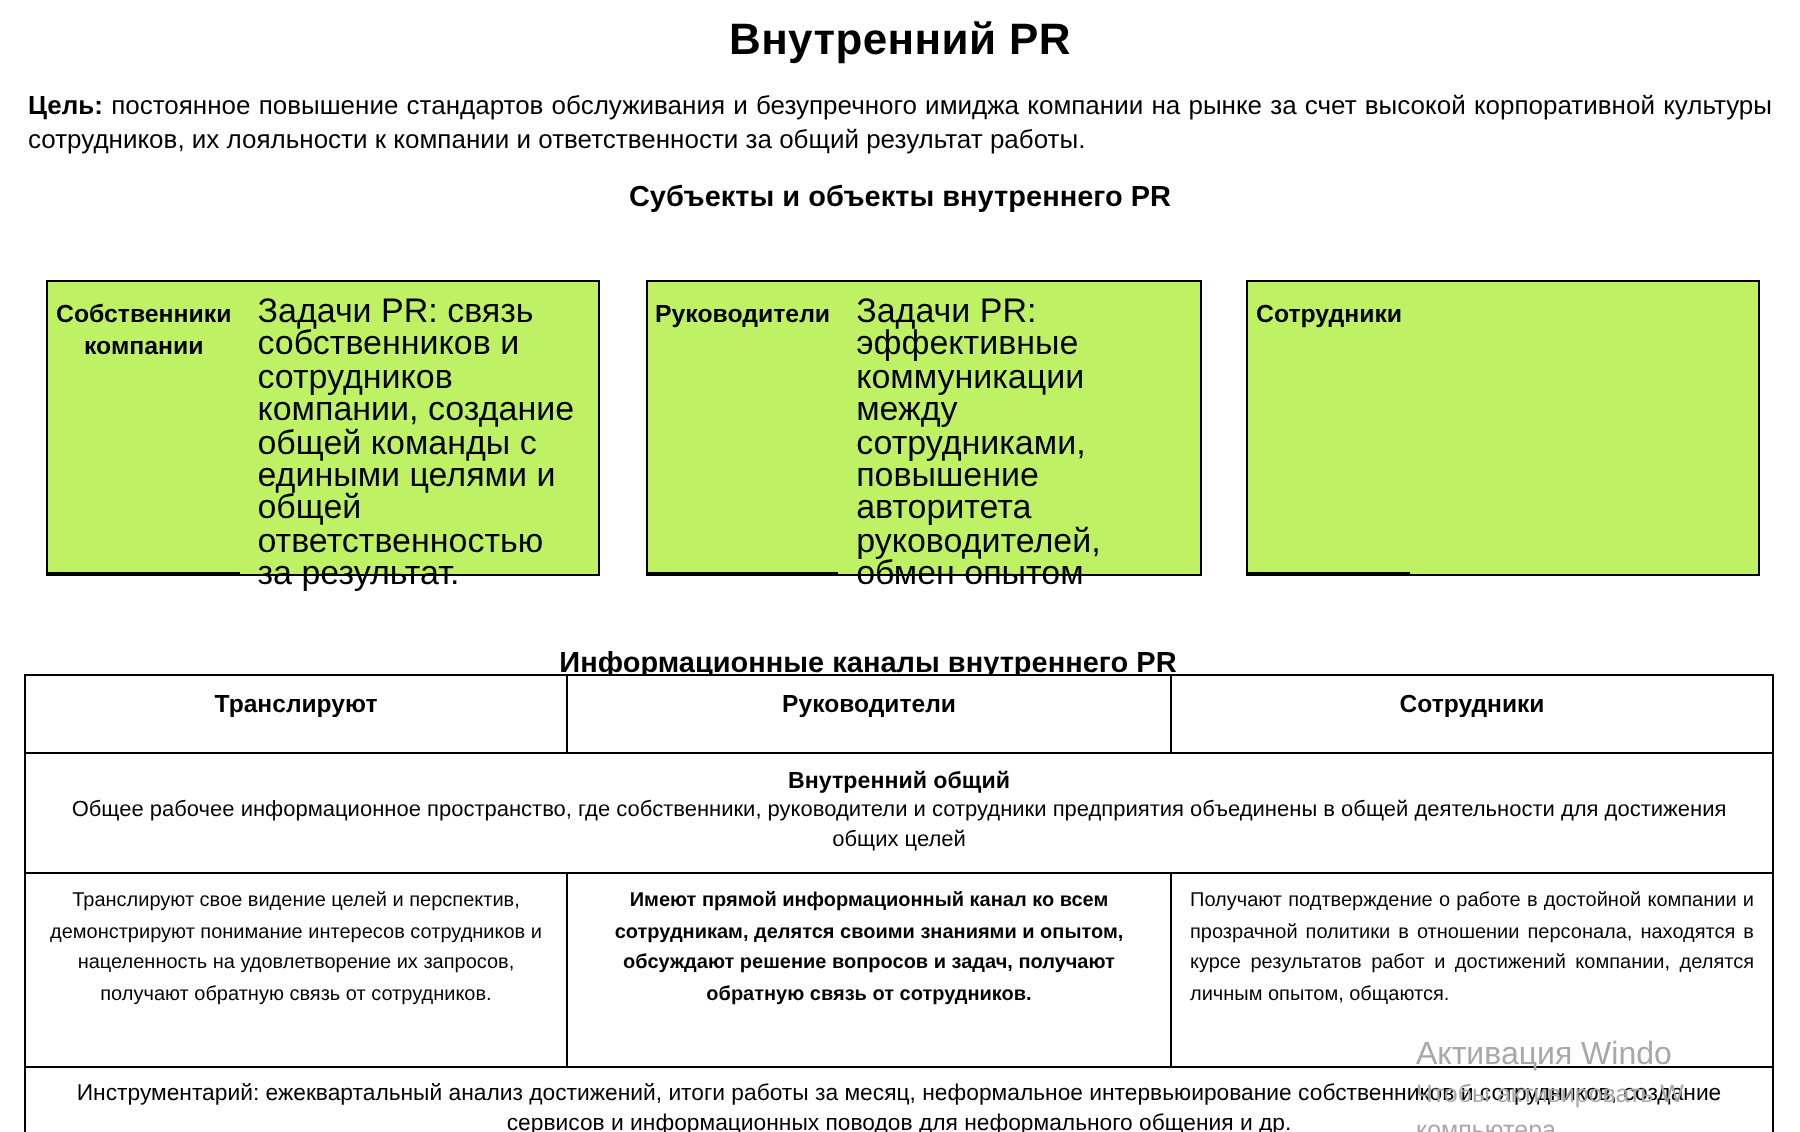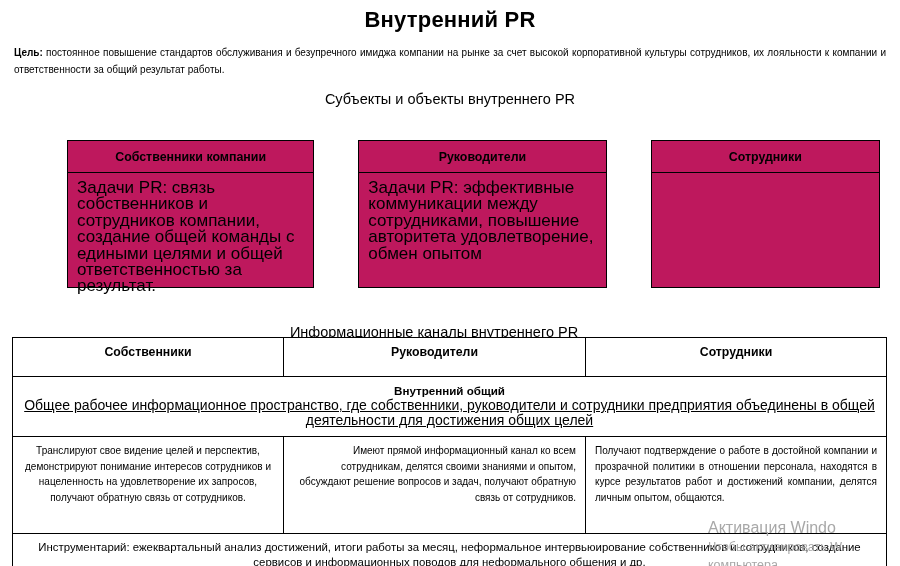--- a/index.html
+++ b/index.html
@@ -29,58 +29,57 @@
     font-size: 22px;
     font-weight: bold;
     letter-spacing: 0.2px;
     margin: 10px 0 0 0;
     line-height: 20px;
   }
 
   
   .goal-par {
     margin: 14px 14px 0 14px;
-    font-size: 10px;
+    font-size: 13px;
     line-height: 17px;
     text-align: justify;
     text-justify: inter-word;
   }
   .goal-label {
     font-weight: bold;
   }
 
   
   .section-heading {
     text-align: center;
     font-size: 14.5px;
-    font-weight: normal;
+    font-weight: bold;
     line-height: 18px;
     margin: 12px 0 0 0;
   }
   .section-heading.second {
     margin-top: 16px;
   }
 
   
   .subject-row {
     position: absolute;
     left: 23px;
     top: 130px;
     width: 857px;
     height: 148px;
     display: flex;
     justify-content: space-between;
   }
   .subject-box {
     box-sizing: border-box;
     border: 1.4px solid #000000;
-    background: #be185d;
+    background: #bef264;
     display: flex;
-    flex-direction: column;
-    margin-left: 44px;
+    flex-direction: row;
   }
   .subject-box.b1 { width: 277px; }
   .subject-box.b2 { width: 278px; }
   .subject-box.b3 { width: 257px; }
 
   .subject-head {
     text-align: center;
     font-size: 12.4px;
     font-weight: bold;
     padding: 8px 4px 7px 4px;
@@ -125,33 +124,32 @@
   .site-cell {
     padding: 6px 10px 8px 10px !important;
     text-align: center;
   }
   .site-title {
     font-weight: bold;
     font-size: 11.6px;
     line-height: 15px;
   }
   .site-desc {
-    font-size: 14px;
+    font-size: 11px;
     line-height: 15px;
-    text-decoration: underline;
   }
 
   .body-cell {
     font-size: 10px;
     line-height: 15.6px;
     padding: 6px 9px 8px 9px !important;
     height: 82px;
   }
   .align-center  { text-align: center; }
-  .align-left    { text-align: right; }
+  .align-left    { text-align: center; font-weight: bold; }
   .align-justify { text-align: justify; text-justify: inter-word; }
 
   .tools-cell {
     font-size: 11.4px;
     line-height: 15.4px;
     text-align: center;
     padding: 6px 12px 9px 12px !important;
     height: 36px;
   }
 
@@ -196,40 +194,40 @@
 
   <div class="subject-row">
 
     <div class="subject-box b1">
       <div class="subject-head">Собственники компании</div>
       <div class="subject-body">Задачи PR: связь собственников и сотрудников компании, создание общей команды с едиными целями и общей ответственностью за результат.</div>
     </div>
 
     <div class="subject-box b2">
       <div class="subject-head">Руководители</div>
-      <div class="subject-body">Задачи PR: эффективные коммуникации между сотрудниками, повышение авторитета удовлетворение, обмен опытом</div>
+      <div class="subject-body">Задачи PR: эффективные коммуникации между сотрудниками, повышение авторитета руководителей, обмен опытом</div>
     </div>
 
     <div class="subject-box b3">
       <div class="subject-head">Сотрудники</div>
     </div>
 
   </div>
 
   <div class="section-heading second" style="position:absolute; left:0; top:297px; width:868px;">Информационные каналы внутреннего PR</div>
 
   <table class="channels-table">
     <colgroup>
       <col class="col-own">
         <col class="col-mgr">
         <col class="col-emp">
     </colgroup>
     <tbody>
       <tr>
-        <td class="ch-head">Собственники</td>
+        <td class="ch-head">Транслируют</td>
         <td class="ch-head">Руководители</td>
         <td class="ch-head">Сотрудники</td>
       </tr>
 
       <tr>
         <td class="site-cell" colspan="3">
           <div class="site-title">Внутренний общий</div>
           <div class="site-desc">Общее рабочее информационное пространство, где собственники, руководители и сотрудники предприятия объединены в общей деятельности для достижения общих целей</div>
         </td>
       </tr>

